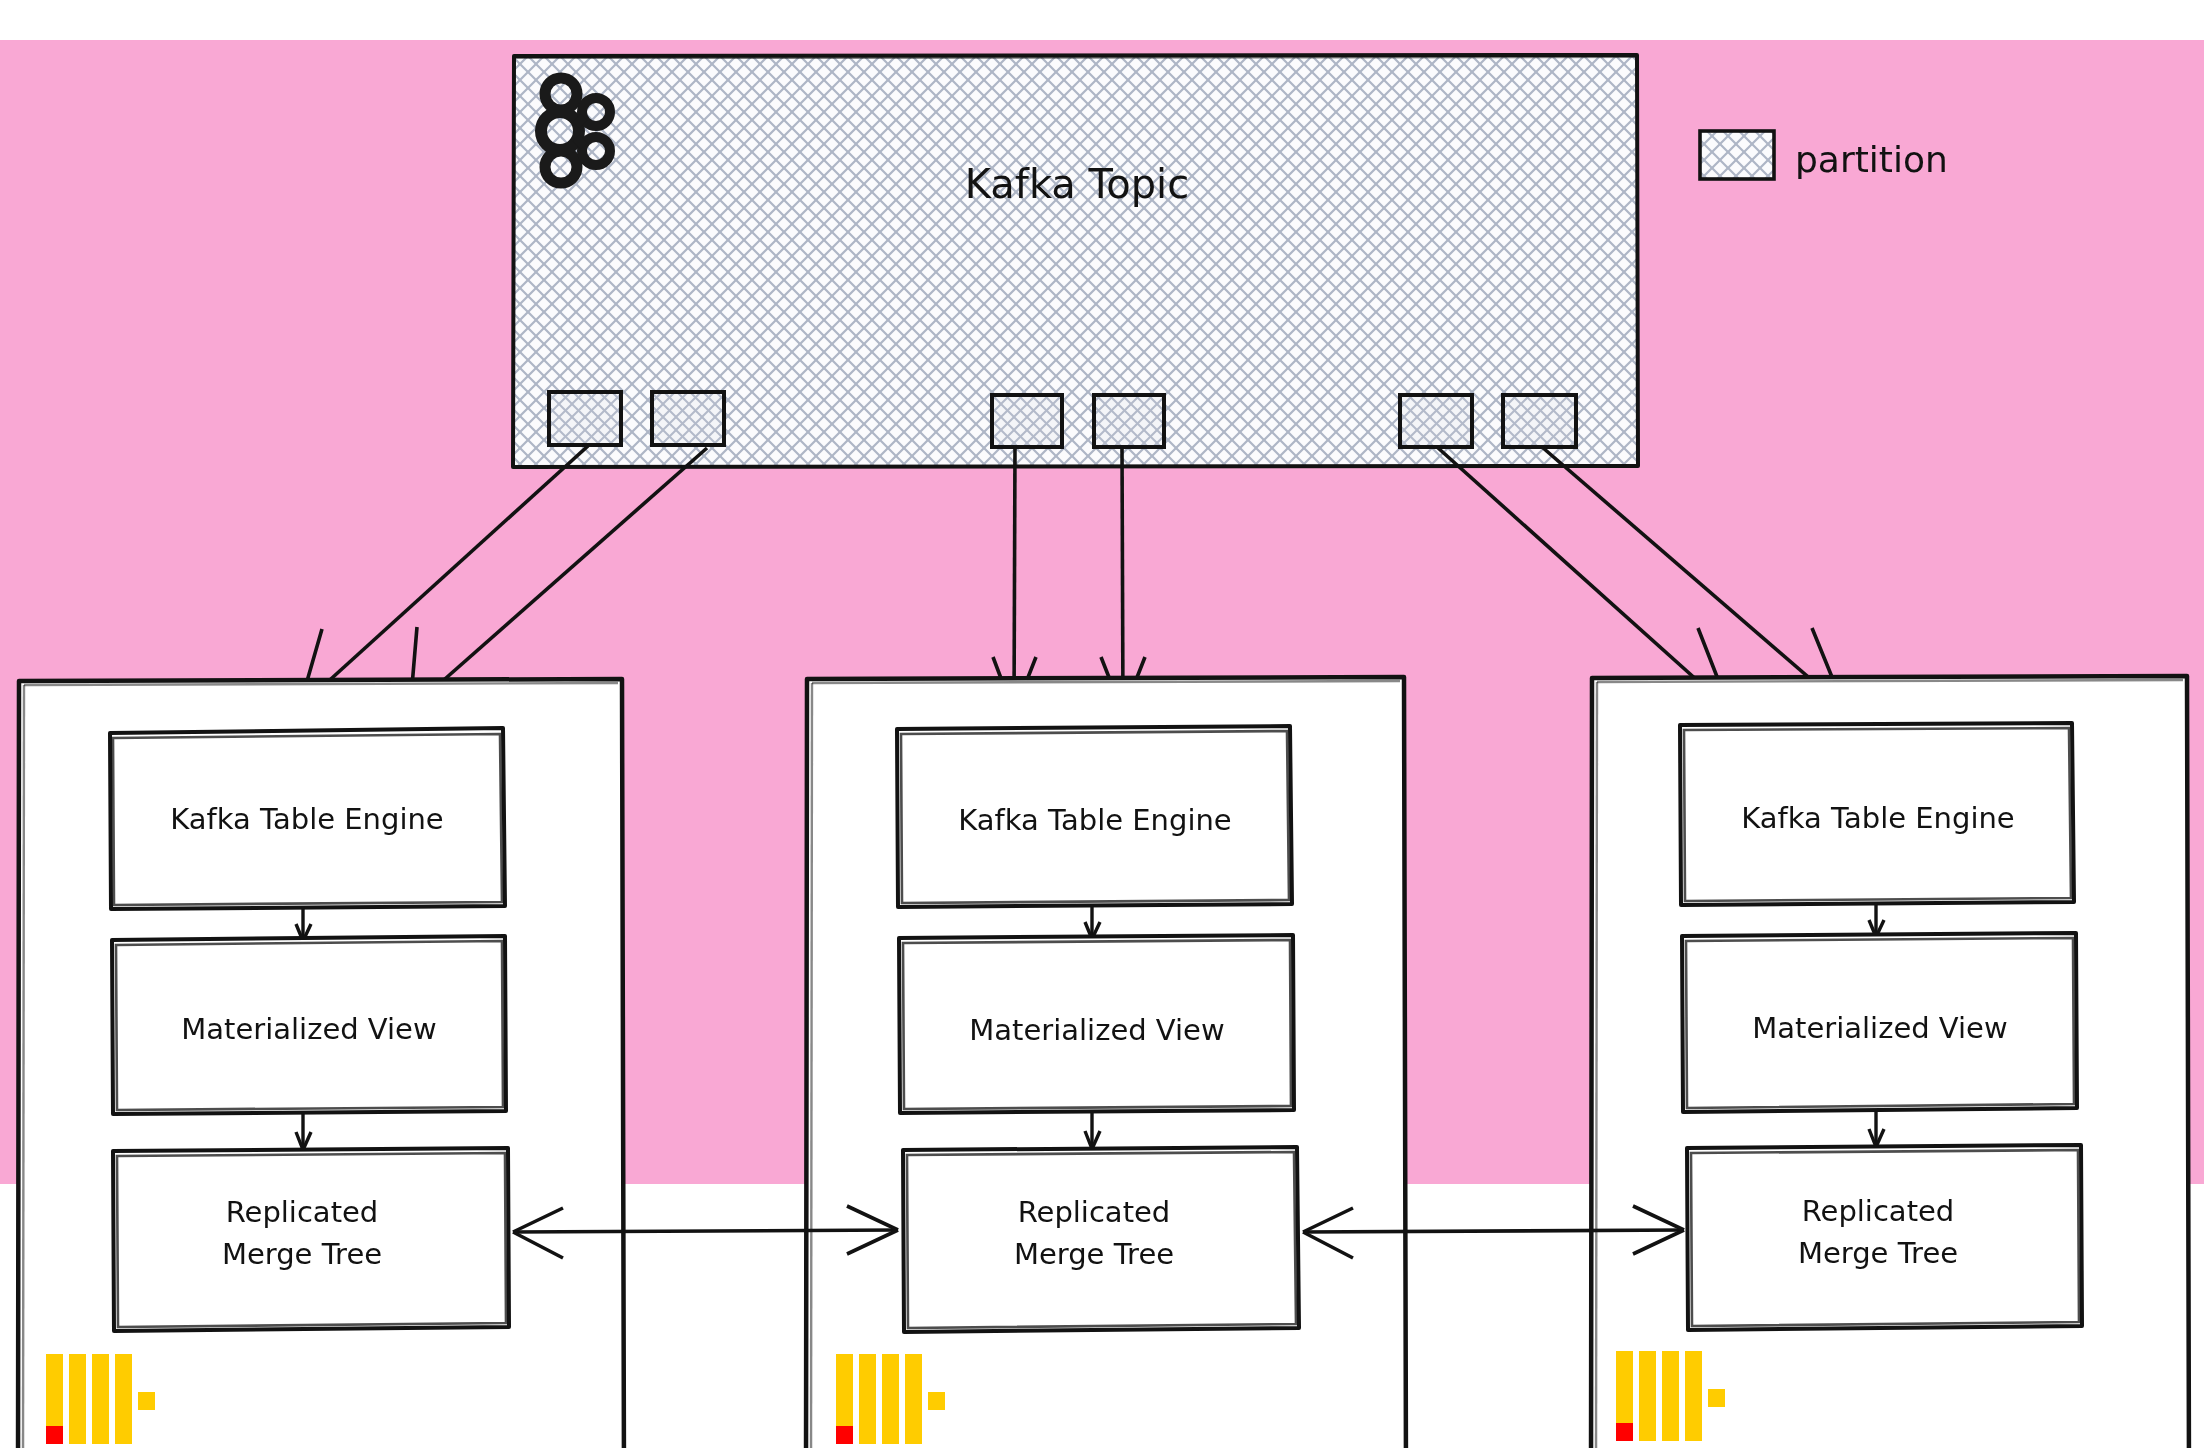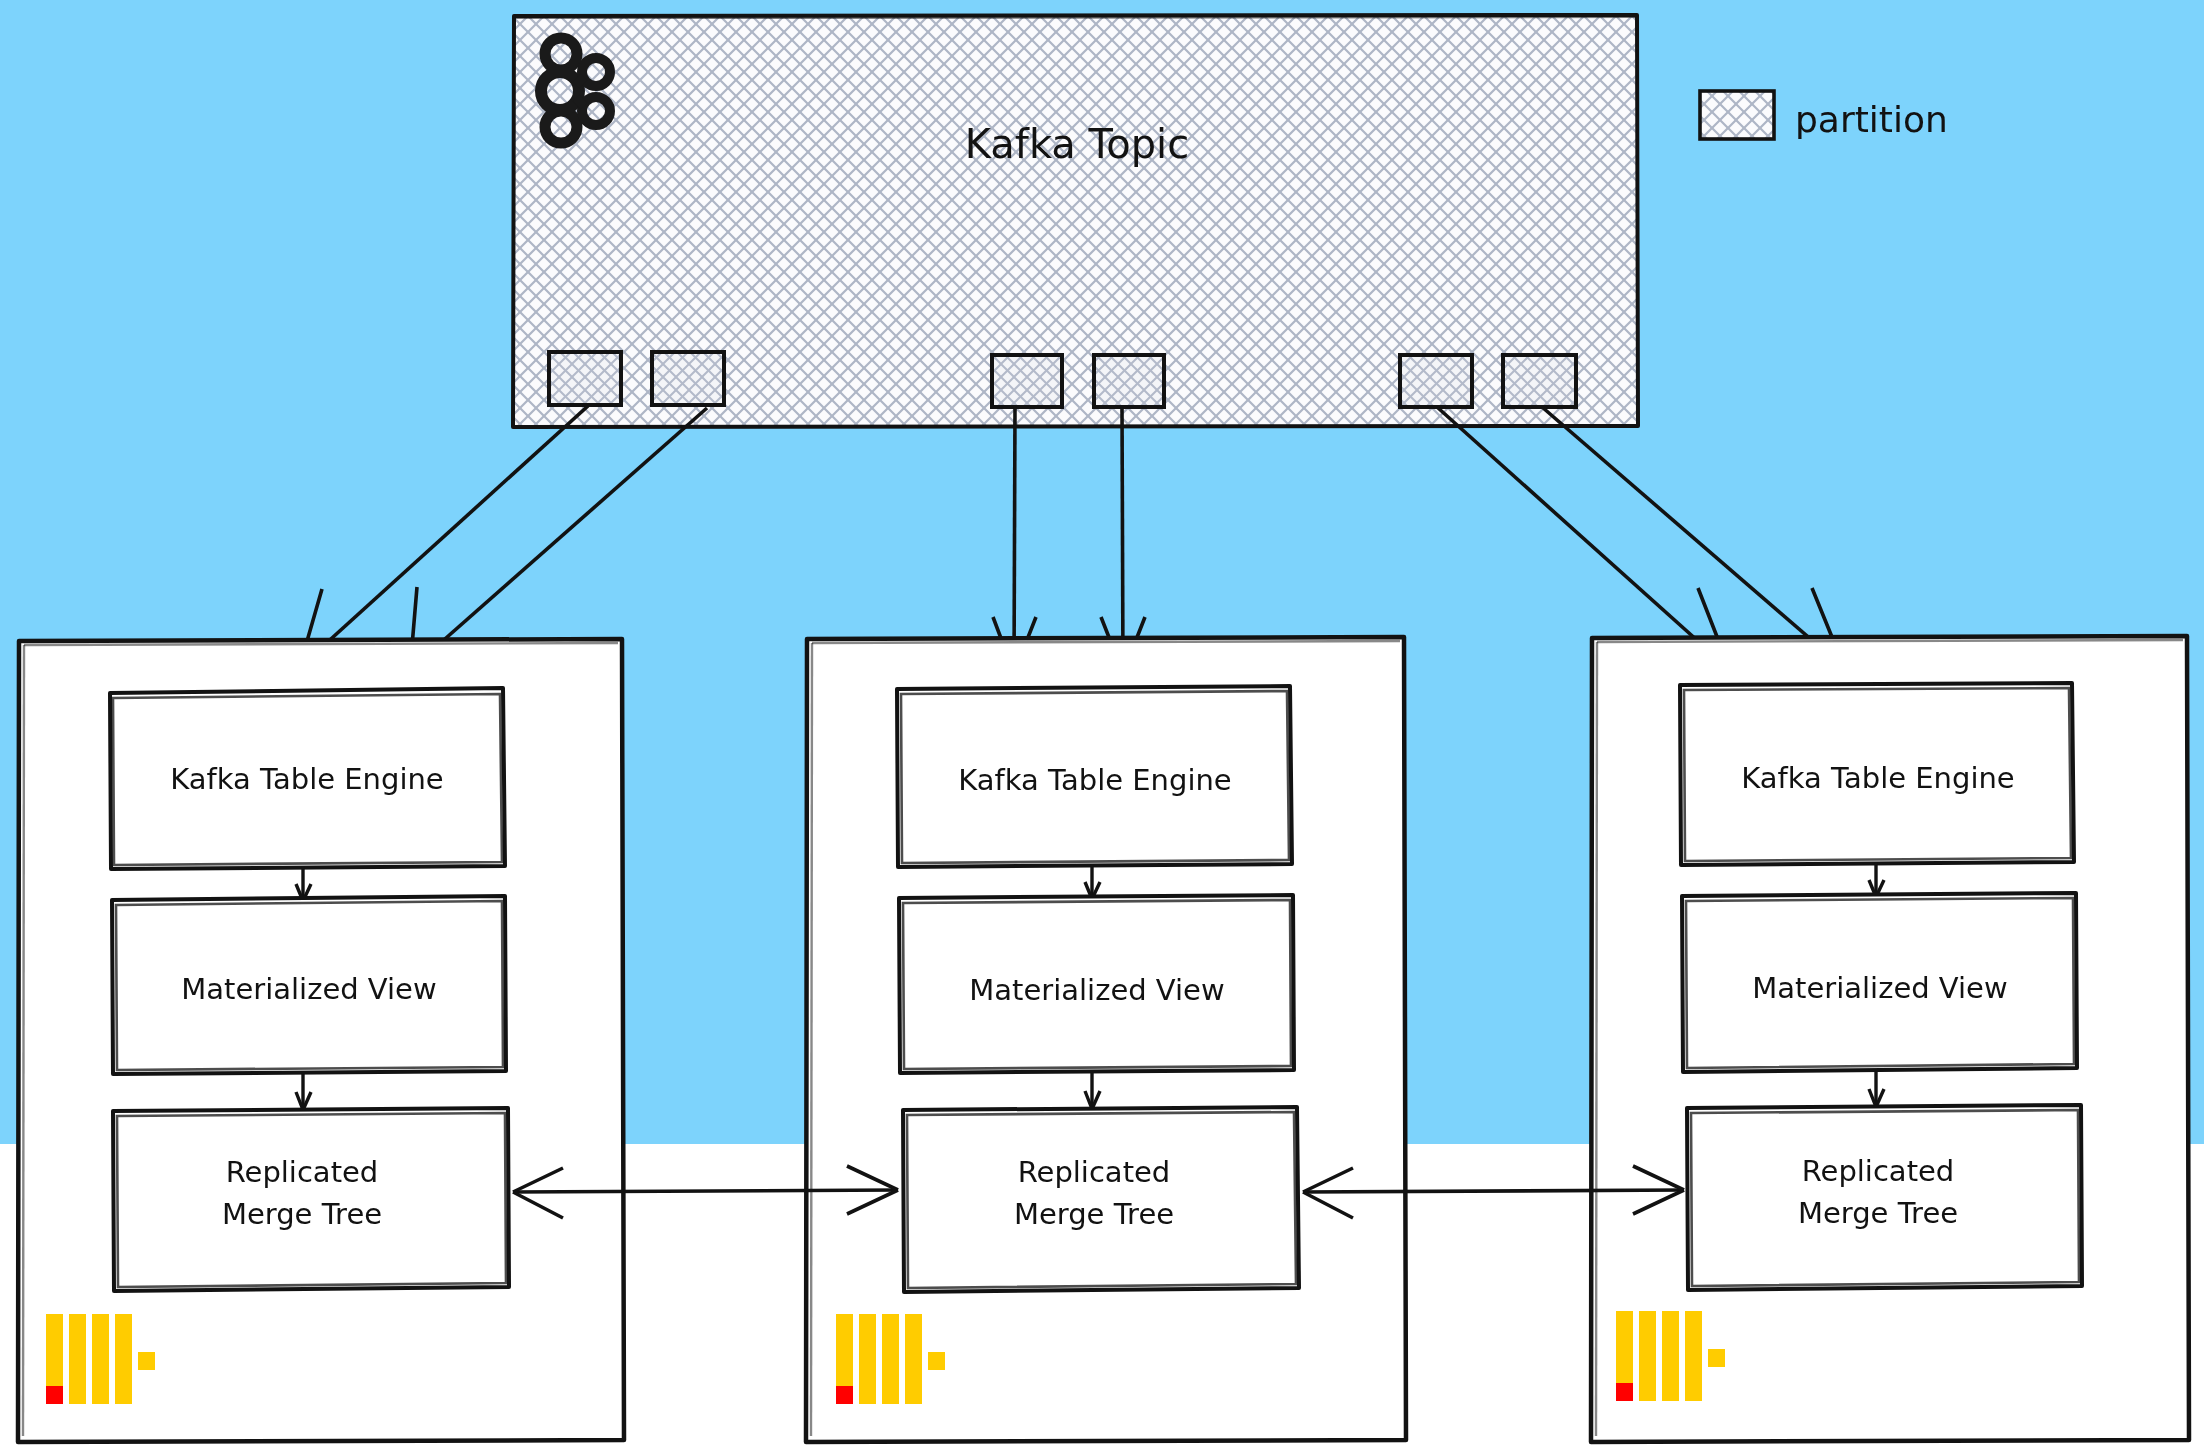--- a/index.html
+++ b/index.html
@@ -10,21 +10,22 @@
   body {
     width: 2204px;
     height: 1448px;
     font-family: "DejaVu Sans", sans-serif;
     overflow: hidden;
   }
   #stage {
     position: relative;
     width: 2204px;
     height: 1144px;
-    background: #7dd3fc;
+    background: #f9a8d4;
+    margin-top: 40px;
   }
   #stage > svg {
     position: absolute;
     top: 0;
     left: 0;
   }
   .hw {
     font-family: "DejaVu Sans", sans-serif;
     fill: #121212;
     font-weight: 400;

